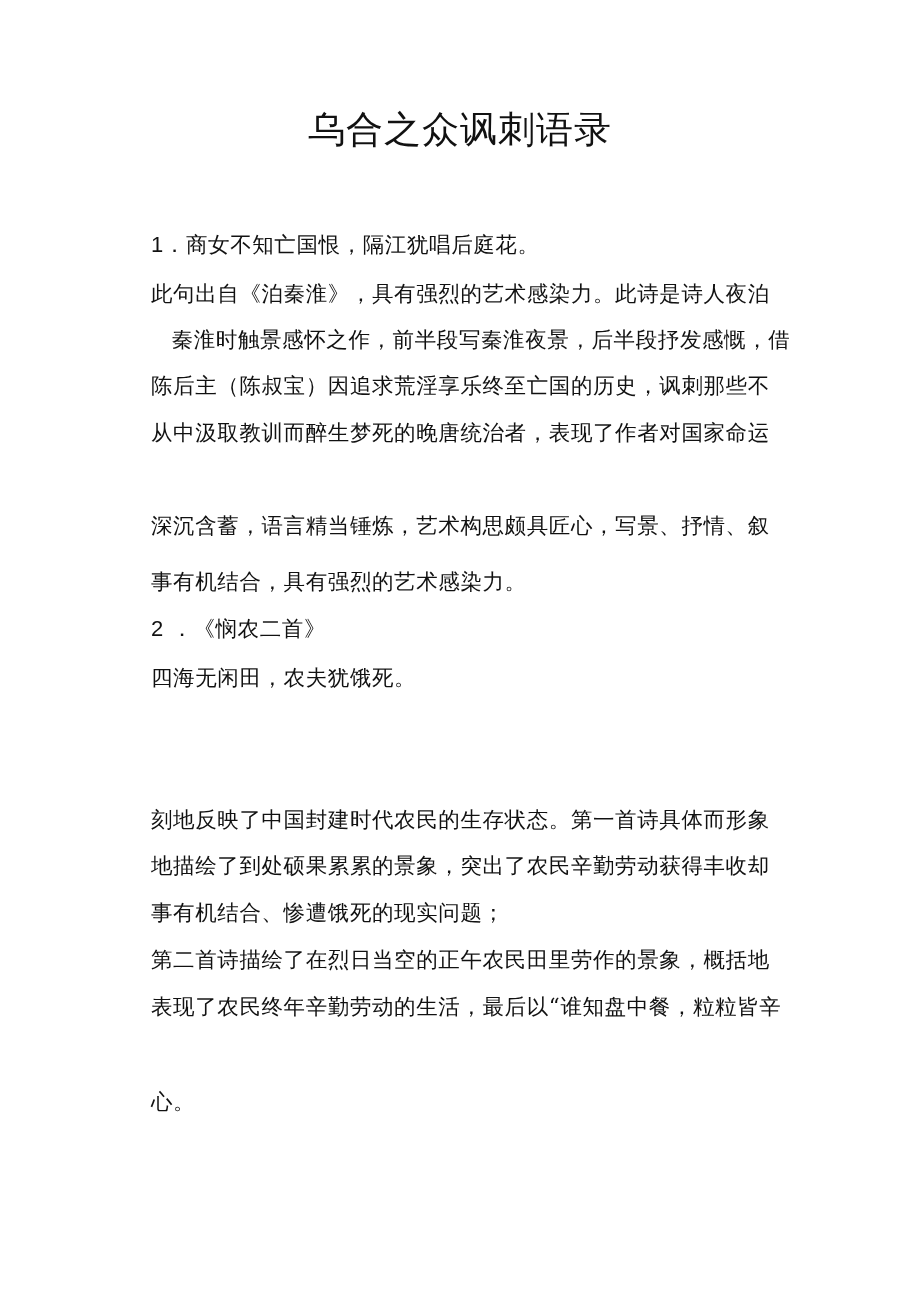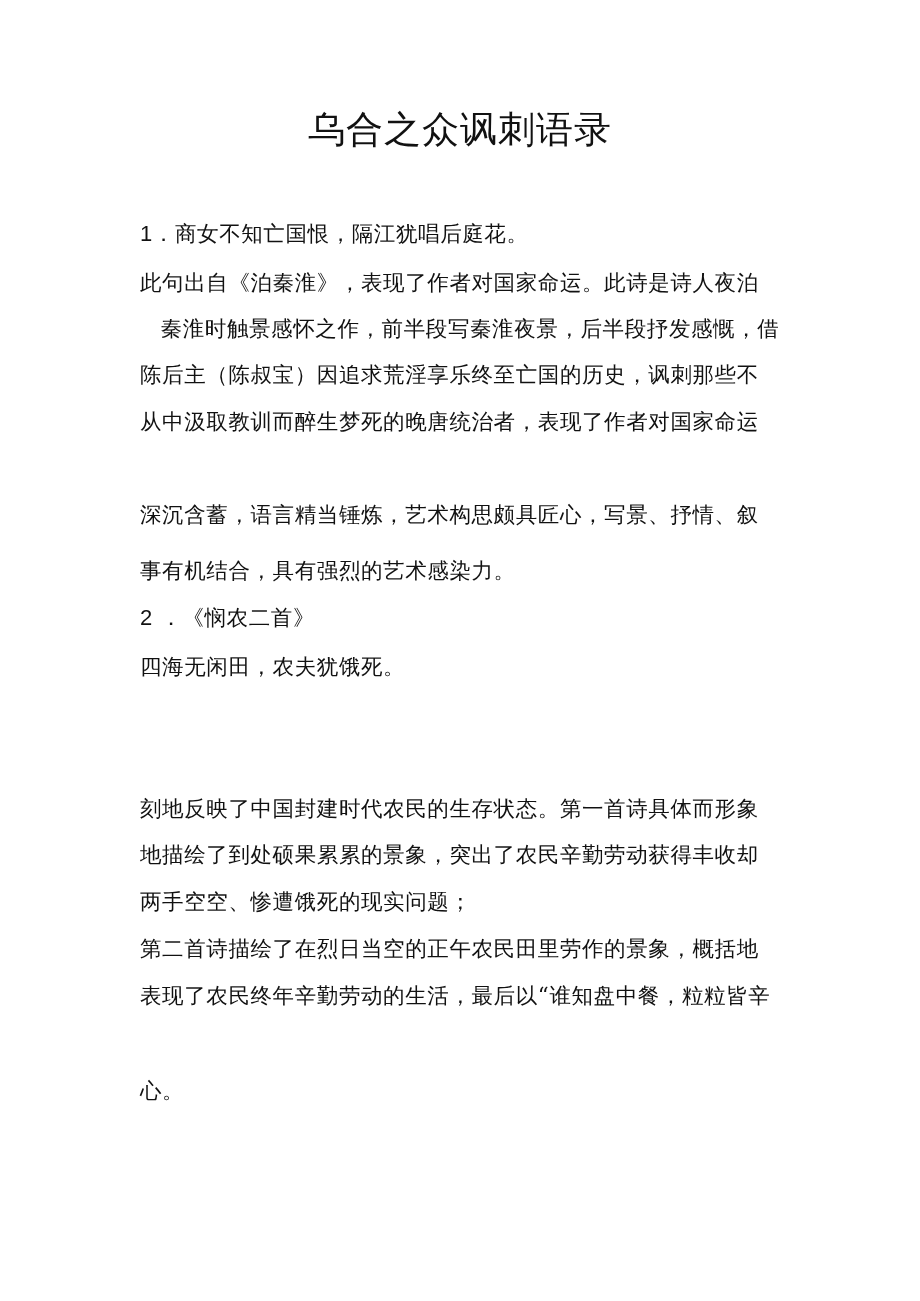--- a/index.html
+++ b/index.html
@@ -34,48 +34,48 @@
     font-weight: normal;
     margin: 0;
   }
   .line {
     position: absolute;
     left: 135px;
     width: 660px;
     font-size: 21.5px;
     line-height: 30px;
     white-space: nowrap;
-    margin: 5px;
+    margin: 16px;
     letter-spacing: 0.6px;
   }
   .num {
     font-family: "Liberation Sans", "DejaVu Sans", sans-serif;
     font-size: 22px;
   }
 </style>
 </head>
 <body>
 
 <div class="page">
 
   <h1 class="title">乌合之众讽刺语录</h1>
 
   <p class="line" style="top:214px;"><span class="num">1</span><span>．商女不知亡国恨，隔江犹唱后庭花。</span></p>
 
-  <p class="line" style="top:263px;">此句出自《泊秦淮》，表现了作者对国家命运。此诗是诗人夜泊</p>
+  <p class="line" style="top:263px;">此句出自《泊秦淮》，具有强烈的艺术感染力。此诗是诗人夜泊</p>
   <p class="line" style="top:309px;text-align:center;">秦淮时触景感怀之作，前半段写秦淮夜景，后半段抒发感慨，借</p>
   <p class="line" style="top:355px;">陈后主（陈叔宝）因追求荒淫享乐终至亡国的历史，讽刺那些不</p>
   <p class="line" style="top:402px;">从中汲取教训而醉生梦死的晚唐统治者，表现了作者对国家命运</p>
   <p class="line" style="top:495px;">深沉含蓄，语言精当锤炼，艺术构思颇具匠心，写景、抒情、叙</p>
   <p class="line" style="top:551px;">事有机结合，具有强烈的艺术感染力。</p>
 
   <p class="line" style="top:598px;"><span class="num">2</span><span> ．《悯农二首》</span></p>
 
   <p class="line" style="top:647px;">四海无闲田，农夫犹饿死。</p>
 
   <p class="line" style="top:789px;">刻地反映了中国封建时代农民的生存状态。第一首诗具体而形象</p>
   <p class="line" style="top:835px;">地描绘了到处硕果累累的景象，突出了农民辛勤劳动获得丰收却</p>
-  <p class="line" style="top:882px;">两手空空、惨遭饿死的现实问题；</p>
+  <p class="line" style="top:882px;">事有机结合、惨遭饿死的现实问题；</p>
   <p class="line" style="top:929px;">第二首诗描绘了在烈日当空的正午农民田里劳作的景象，概括地</p>
   <p class="line" style="top:976px;">表现了农民终年辛勤劳动的生活，最后以“谁知盘中餐，粒粒皆辛</p>
   <p class="line" style="top:1071px;">心。</p>
 
 </div>
 
 </body></html>

